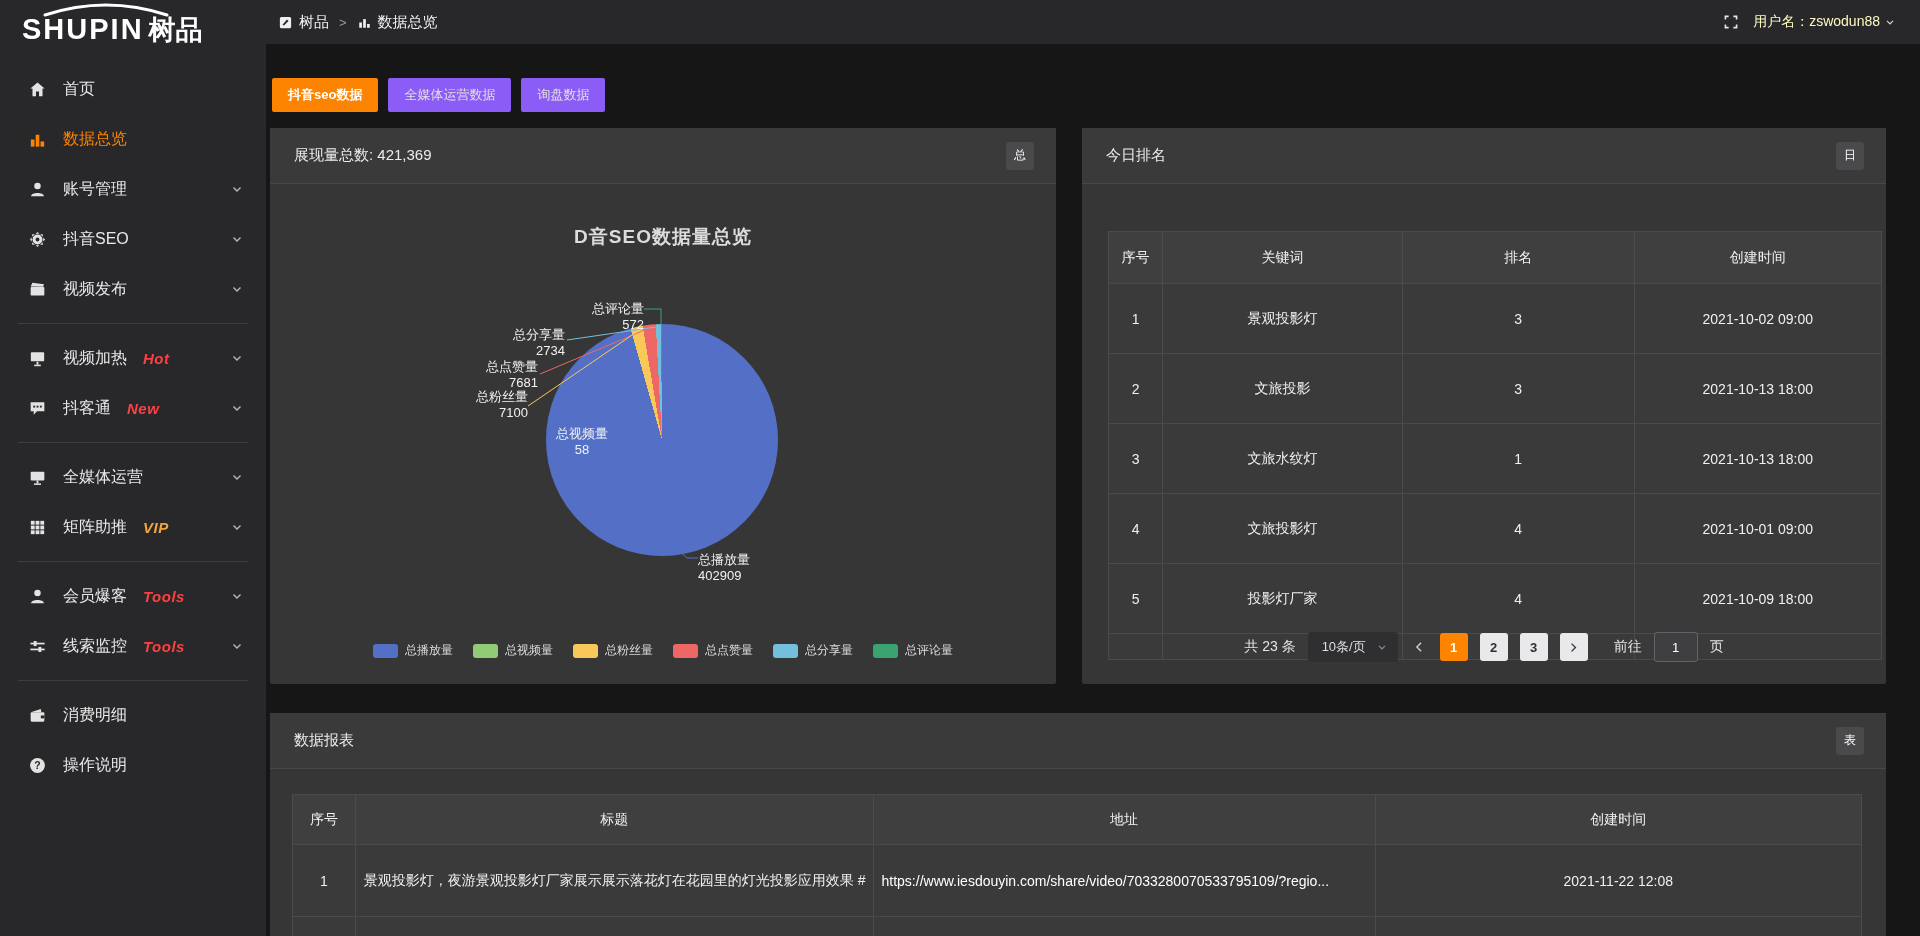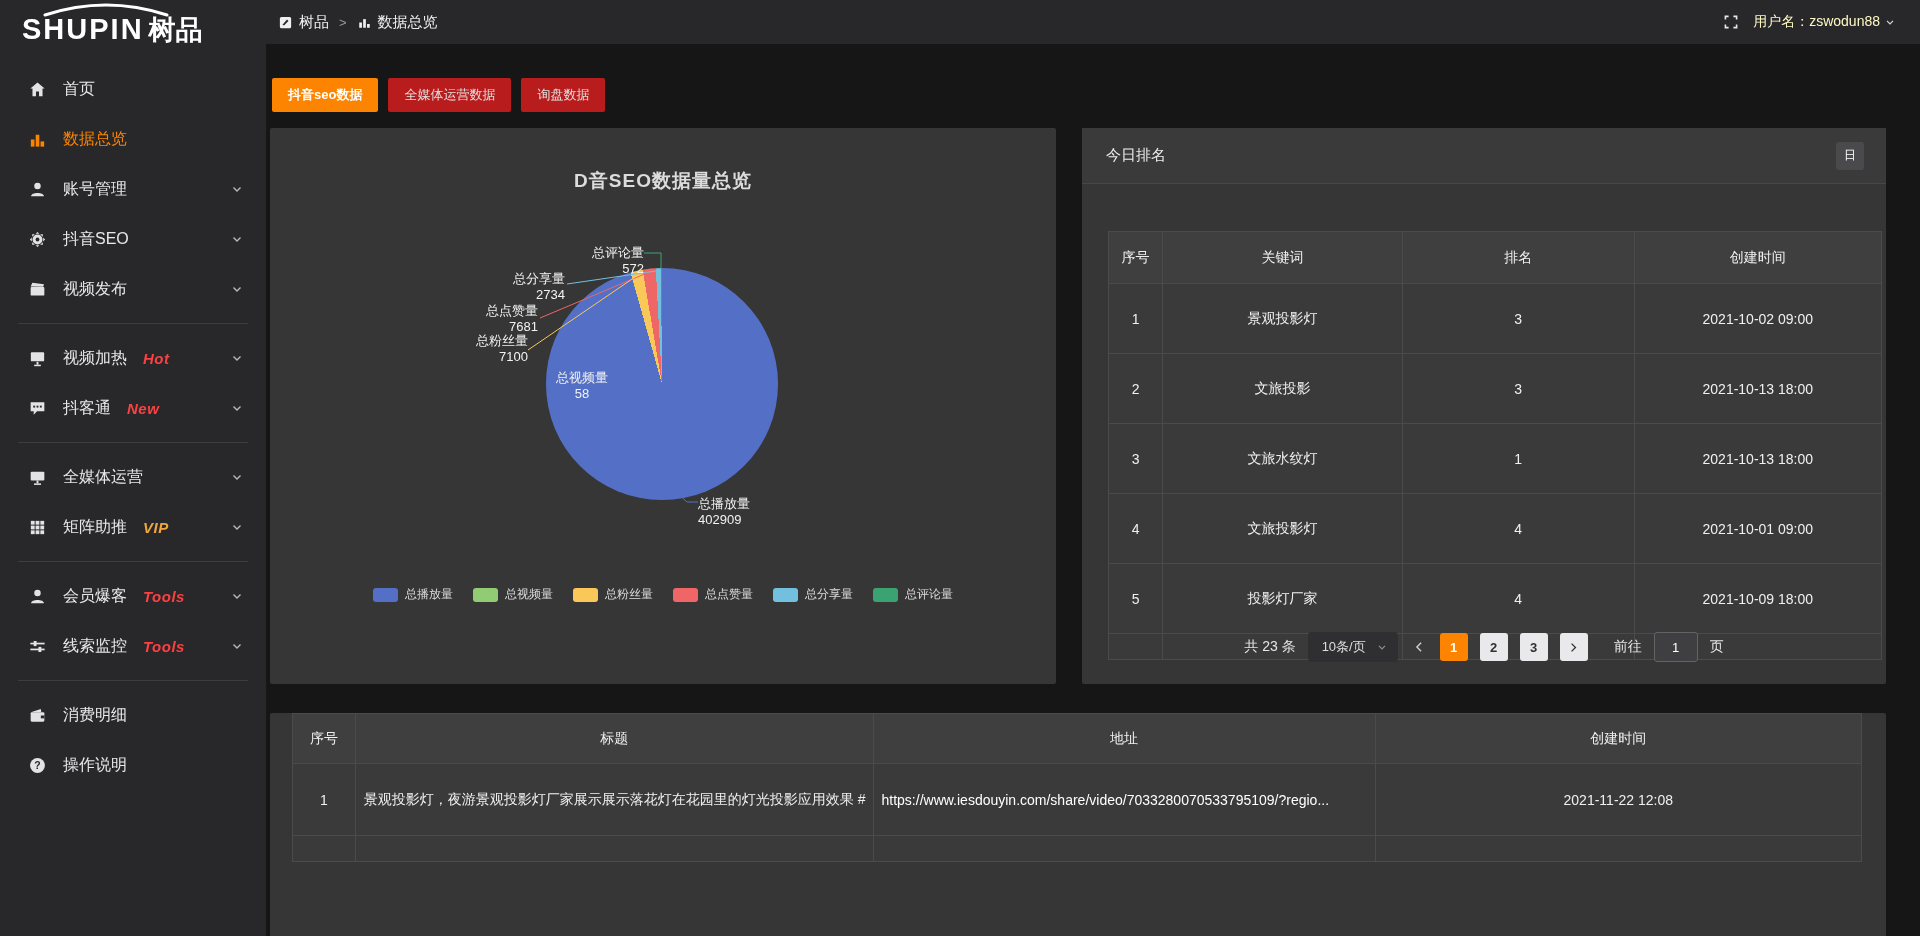--- a/index.html
+++ b/index.html
@@ -36,21 +36,21 @@
   .topbar-right { display:flex; align-items:center; gap:14px; font-size:14px; color:#fef9c3; }
   .fs-icon { display:flex; cursor:pointer; }
   .user-wrap { display:flex; align-items:center; gap:4px; cursor:pointer; }
   .user-wrap svg { width:12px; height:12px; stroke:#d8d8d8; fill:none; stroke-width:2; }
 
   
   .main { position:absolute; left:266px; top:44px; right:0; bottom:0; background:#161616;
     padding:34px 34px 0 4px; overflow:hidden; }
   .tabs { display:flex; gap:10px; margin-left:2px; }
   .tab { height:34px; padding:0 16px; border:none; border-radius:2px; font-size:13px;
-    background:#b91c1c; color:#e0e0e0; cursor:pointer; font-family:inherit; }
+    background:#8b5cf6; color:#e0e0e0; cursor:pointer; font-family:inherit; }
   .tab.active { background:#fc8400; color:#fff; font-weight:bold; }
 
   .panel { background:#363636; position:relative; border-radius:2px; }
   .panel-head { height:56px; display:flex; align-items:center; justify-content:space-between;
     padding:0 22px 0 24px; border-bottom:1px solid #474747; background:#3a3a3a; font-size:15px; color:#ececec; }
   .corner-btn { width:28px; height:28px; background:#4a4a4d; color:#fff; font-size:12px; border:none;
     border-radius:3px; cursor:pointer; font-family:inherit; }
 
   .row1 { display:flex; gap:26px; margin-top:16px; }
   .left-panel { width:786px; height:556px; }
@@ -338,20 +338,24 @@
 
   <div class="tabs" id="tabs">
       <button class="tab active">抖音seo数据</button>
       <button class="tab">全媒体运营数据</button>
       <button class="tab">询盘数据</button>
     </div>
 
   <div class="row1">
 
     <section class="panel left-panel">
+      <div class="panel-head">
+        <span>展现量总数: 421,369</span>
+        <button class="corner-btn">总</button>
+      </div>
       <div class="chart-body">
         <div class="chart-title">D音SEO数据量总览</div>
 
         <div class="pie" id="pie" style="background: conic-gradient(rgb(84, 112, 198) 0deg, rgb(84, 112, 198) 344.23deg, rgb(145, 204, 117) 344.23deg, rgb(145, 204, 117) 344.28deg, rgb(250, 200, 88) 344.28deg, rgb(250, 200, 88) 350.34deg, rgb(238, 102, 102) 350.34deg, rgb(238, 102, 102) 356.91deg, rgb(115, 192, 222) 356.91deg, rgb(115, 192, 222) 359.51deg, rgb(59, 162, 114) 359.51deg, rgb(59, 162, 114) 360deg);"></div>
 
         <svg class="leaders" width="786" height="499" viewBox="0 0 786 499">
           <polyline points="374,125 391,125 391,141" stroke="#3ba272" fill="none"></polyline>
           <polyline points="297,156 386,143" stroke="#73c0de" fill="none"></polyline>
           <polyline points="270,190 377,145" stroke="#ee6666" fill="none"></polyline>
           <polyline points="258,222 368,147" stroke="#fac858" fill="none"></polyline>
@@ -497,20 +501,24 @@
             </svg>
         </button>
         <span style="margin-left:14px;">前往</span>
         <input class="goto-input" value="1" style="">
         <span>页</span>
       </div>
     </section>
   </div>
 
   <section class="panel report-panel">
+    <div class="panel-head">
+      <span>数据报表</span>
+      <button class="corner-btn">表</button>
+    </div>
     <div class="tbl-wrap report-wrap">
       <table id="report-table">
         <colgroup>
             <col style="width:4%">
             <col style="width:33%">
             <col style="width:32%">
             <col style="width:31%">
           </colgroup>
       <thead>
             <tr>

